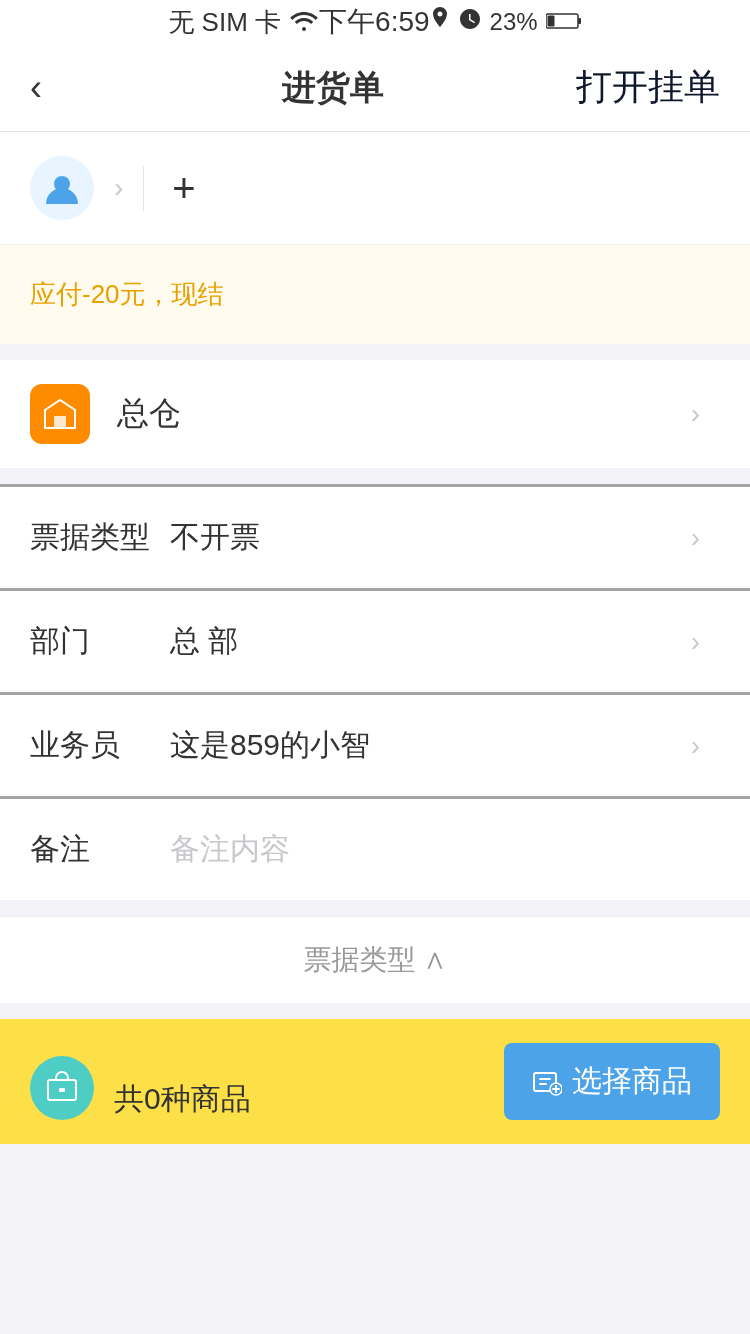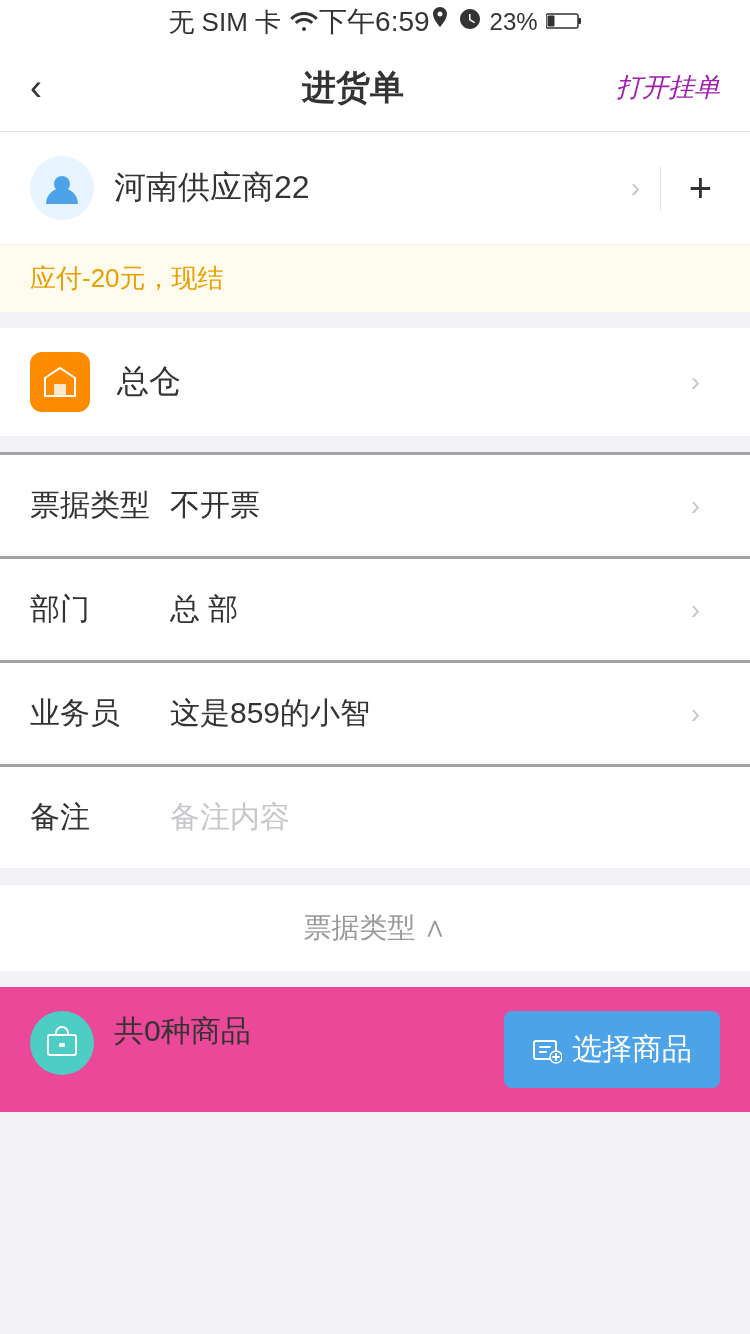--- a/index.html
+++ b/index.html
@@ -42,24 +42,23 @@
       color: #333;
       width: 60px;
       cursor: pointer;
     }
     .nav-title {
       font-size: 34px;
       font-weight: 600;
       color: #333;
     }
     .nav-action {
-      font-size: 26px;
-      color: #a21caf;
-      cursor: pointer;
-      font-style: italic;
+      font-size: 36px;
+      color: #0f172a;
+      cursor: pointer;
     }
 
     
     .content { background: #f2f2f7; }
 
     
     .section {
       background: #fff;
       margin-bottom: 16px;
     }
@@ -100,21 +99,21 @@
       cursor: pointer;
       padding-left: 20px;
       border-left: 1px solid #e5e5e5;
       width: 60px;
       text-align: center;
     }
 
     
     .notice-bar {
       background: #fffbee;
-      padding: 16px 30px;
+      padding: 32px 30px;
       font-size: 26px;
       color: #e8a000;
     }
 
     
     .warehouse-row {
       display: flex;
       align-items: center;
       padding: 24px 30px;
       gap: 7px;
@@ -168,24 +167,24 @@
       justify-content: center;
       padding: 24px 30px;
       font-size: 28px;
       color: #999;
       cursor: pointer;
       margin-bottom: 16px;
     }
 
     
     .product-section {
-      background: #ec4899;
+      background: #fde047;
       padding: 24px 30px;
       display: flex;
-      align-items: flex-start;
+      align-items: flex-end;
     }
     .product-icon {
       width: 64px;
       height: 64px;
       border-radius: 50%;
       background: #4ecdc4;
       display: flex;
       align-items: center;
       justify-content: center;
       margin-right: 20px;
@@ -264,21 +263,20 @@
 <div class="content">
 
   <div class="section">
     <div class="supplier-row">
       <div class="supplier-avatar">
         <svg viewBox="0 0 40 40" fill="none" xmlns="http://www.w3.org/2000/svg">
           <circle cx="20" cy="16" r="8" fill="#4da3e8"></circle>
           <path d="M4 36c0-8.837 7.163-16 16-16s16 7.163 16 16" fill="#4da3e8"></path>
         </svg>
       </div>
-      <div class="supplier-name">河南供应商22</div>
       <div class="chevron-right">›</div>
       <div class="add-btn">+</div>
     </div>
     <div class="notice-bar">
       <span>应付-20元，现结</span>
     </div>
   </div>
 
   <div class="section">
     <div class="warehouse-row">

